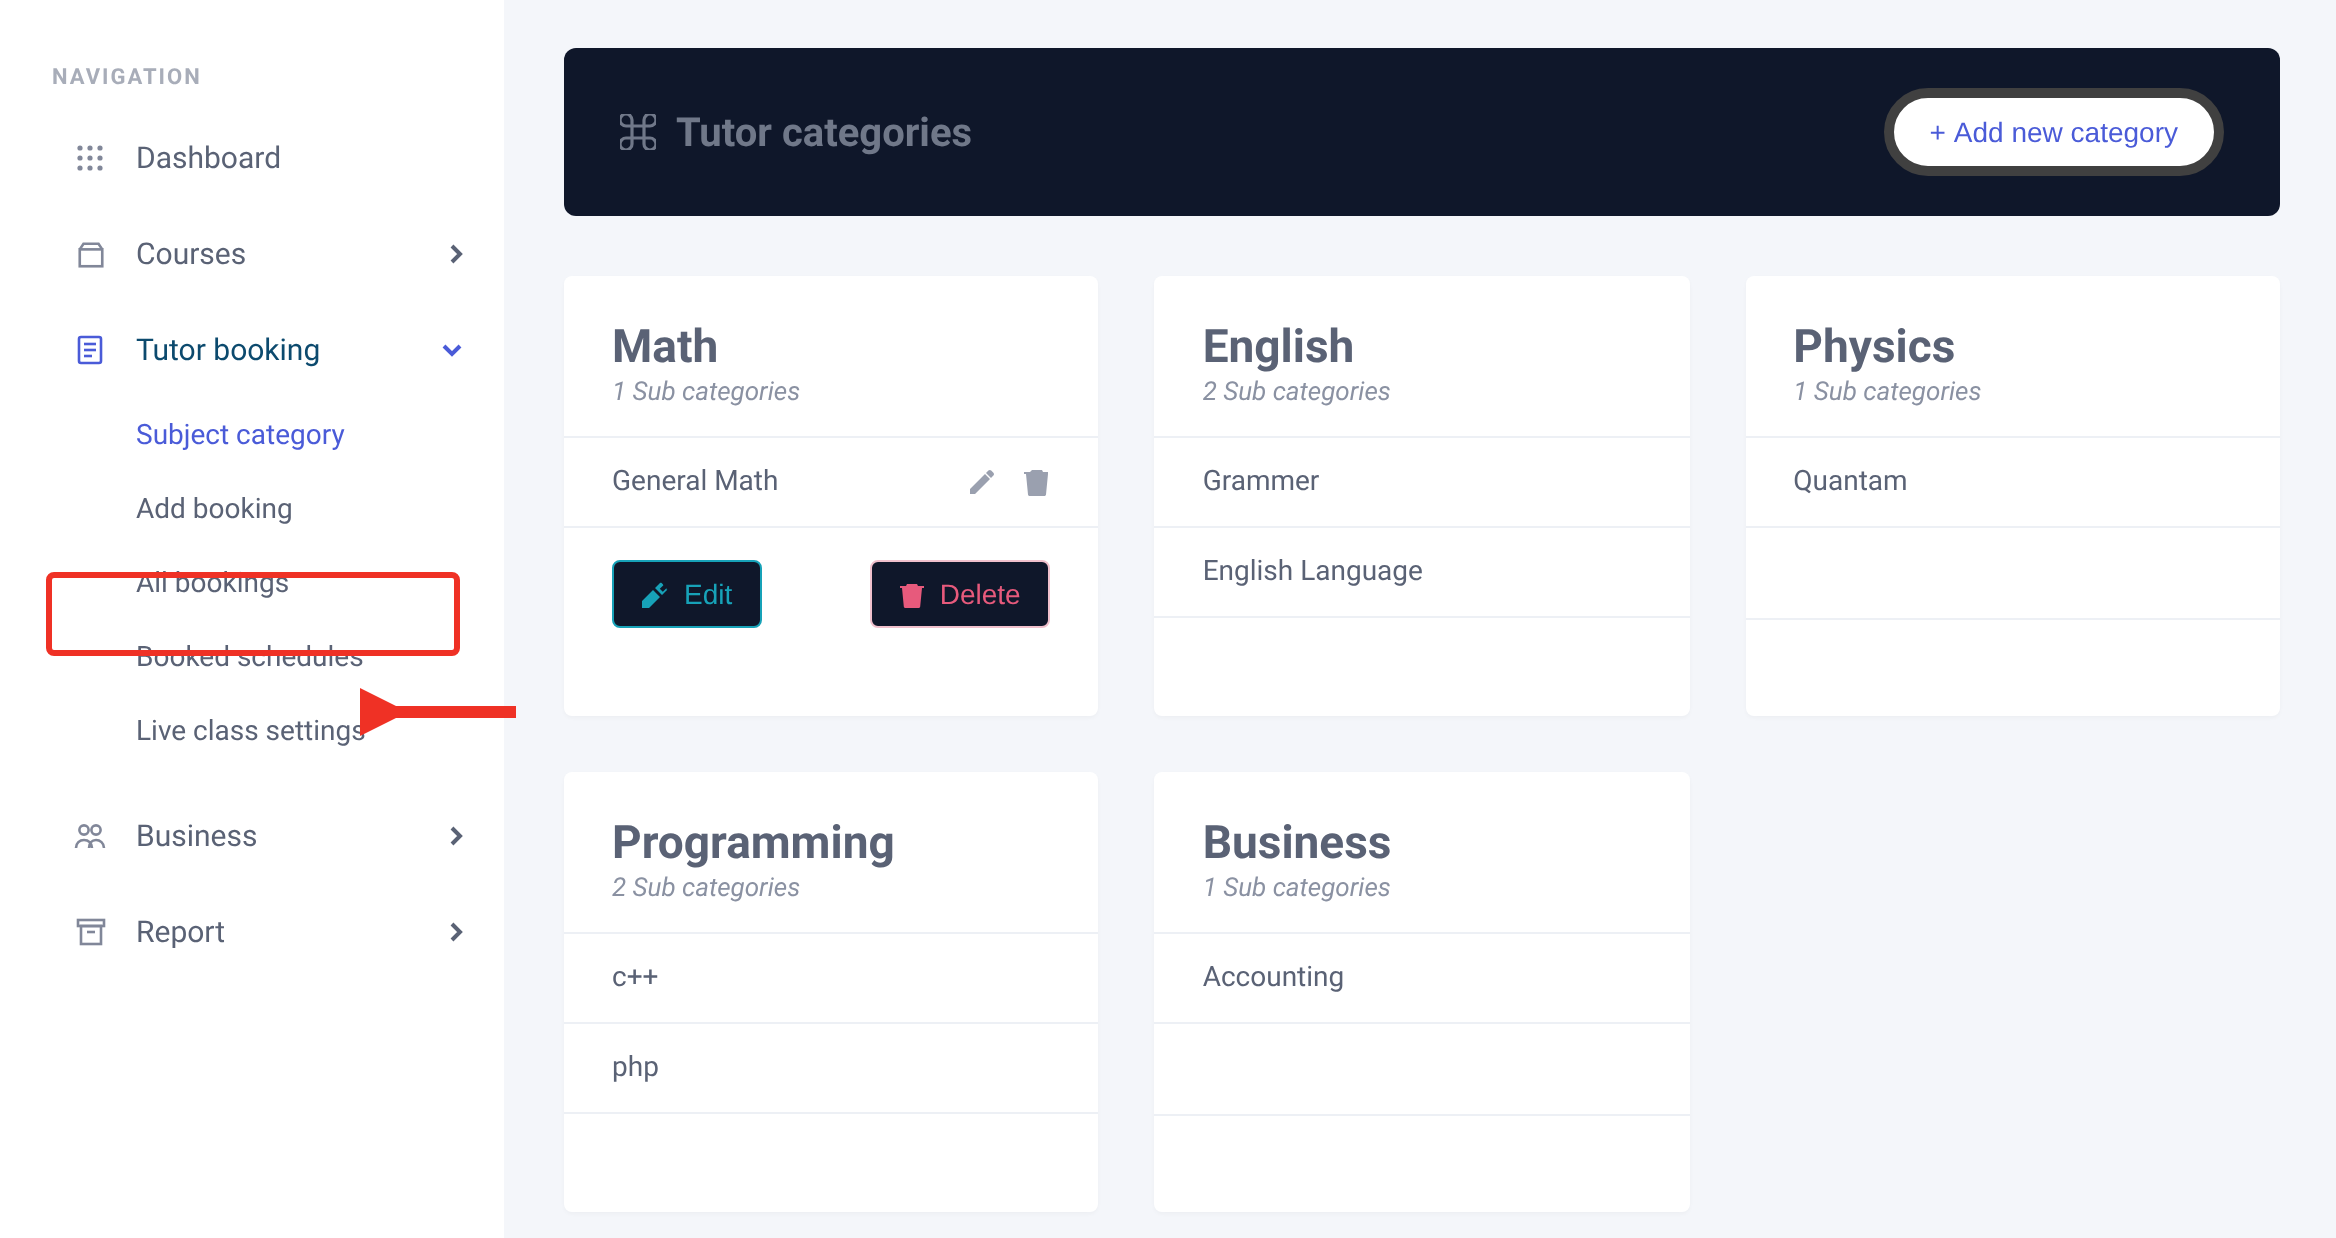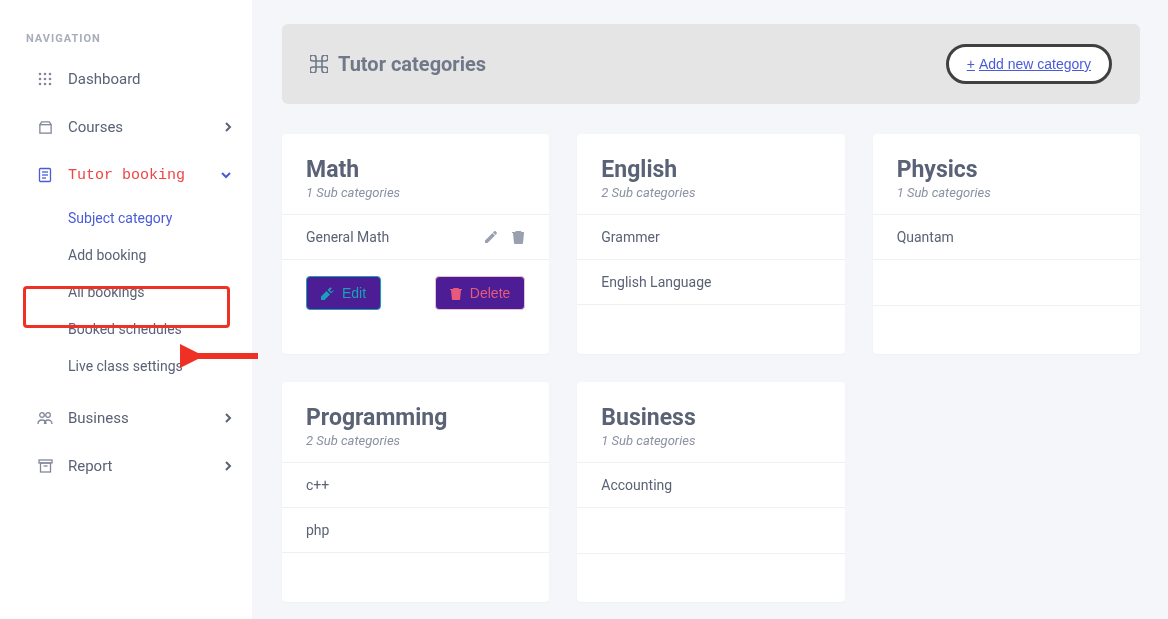--- a/index.html
+++ b/index.html
@@ -72,22 +72,21 @@
   }
   .nav-item .icon {
     width: 18px; height: 18px;
     margin-right: 14px;
     display: inline-flex;
     align-items: center;
     justify-content: center;
     color: #818799;
   }
   .nav-item.active {
-    color: #ef4444;
-    font-family: Liberation Mono, monospace;
+    color: #0c4a6e;
   }
   .nav-item.active .icon { color:#4a5bd8; }
   .nav-item .chevron {
     margin-left: auto;
     color: #5a6275;
   }
   .nav-item.active .chevron { color: #4a5bd8; }
   .highlight-box {
     position: absolute;
     border: 3px solid #ef3125;
@@ -111,45 +110,44 @@
     position: absolute;
     pointer-events: none;
   }
 
   
   .main {
     position: absolute;
     left: 282px; right: 28px; top: 24px;
   }
   .page-header {
-    background: #e5e5e5;
+    background: #0f172a;
     border-radius: 6px;
     padding: 20px 28px;
     display: flex;
     align-items: center;
   }
   .page-title {
     display: flex;
     align-items: center;
     font-size: 20px;
     font-weight: 700;
     color: #707889;
     gap: 10px;
   }
   .page-title .icon { color:#707889; }
   .btn-add {
     margin-left: auto;
-    border: 3px solid #404040;
+    border: 5px solid #404040;
     color: #4a5bd8;
     background: #fff;
     border-radius: 999px;
     padding: 9px 18px;
     font-size: 14px;
     cursor: pointer;
-    text-decoration: underline;
   }
   .btn-add .plus { margin-right: 4px; }
 
   .grid {
     display: grid;
     grid-template-columns: repeat(3, 1fr);
     gap: 28px;
     margin-top: 30px;
   }
   .card {
@@ -187,21 +185,21 @@
     color: #9aa0af;
   }
   .card-row .row-actions span { cursor: pointer; }
   .card-footer {
     display: flex;
     gap: 14px;
     padding: 16px 24px 20px;
   }
   .btn-outline {
     border: 1px solid;
-    background: #4c1d95;
+    background: #0f172a;
     border-radius: 4px;
     padding: 8px 14px;
     font-size: 14px;
     cursor: pointer;
     display: inline-flex;
     align-items: center;
     gap: 8px;
   }
   .btn-edit { color: #17a2b8; border-color: #17a2b8; }
   .btn-delete { color: #e75a7c; border-color: #f0c0cc; margin-left: auto; }

